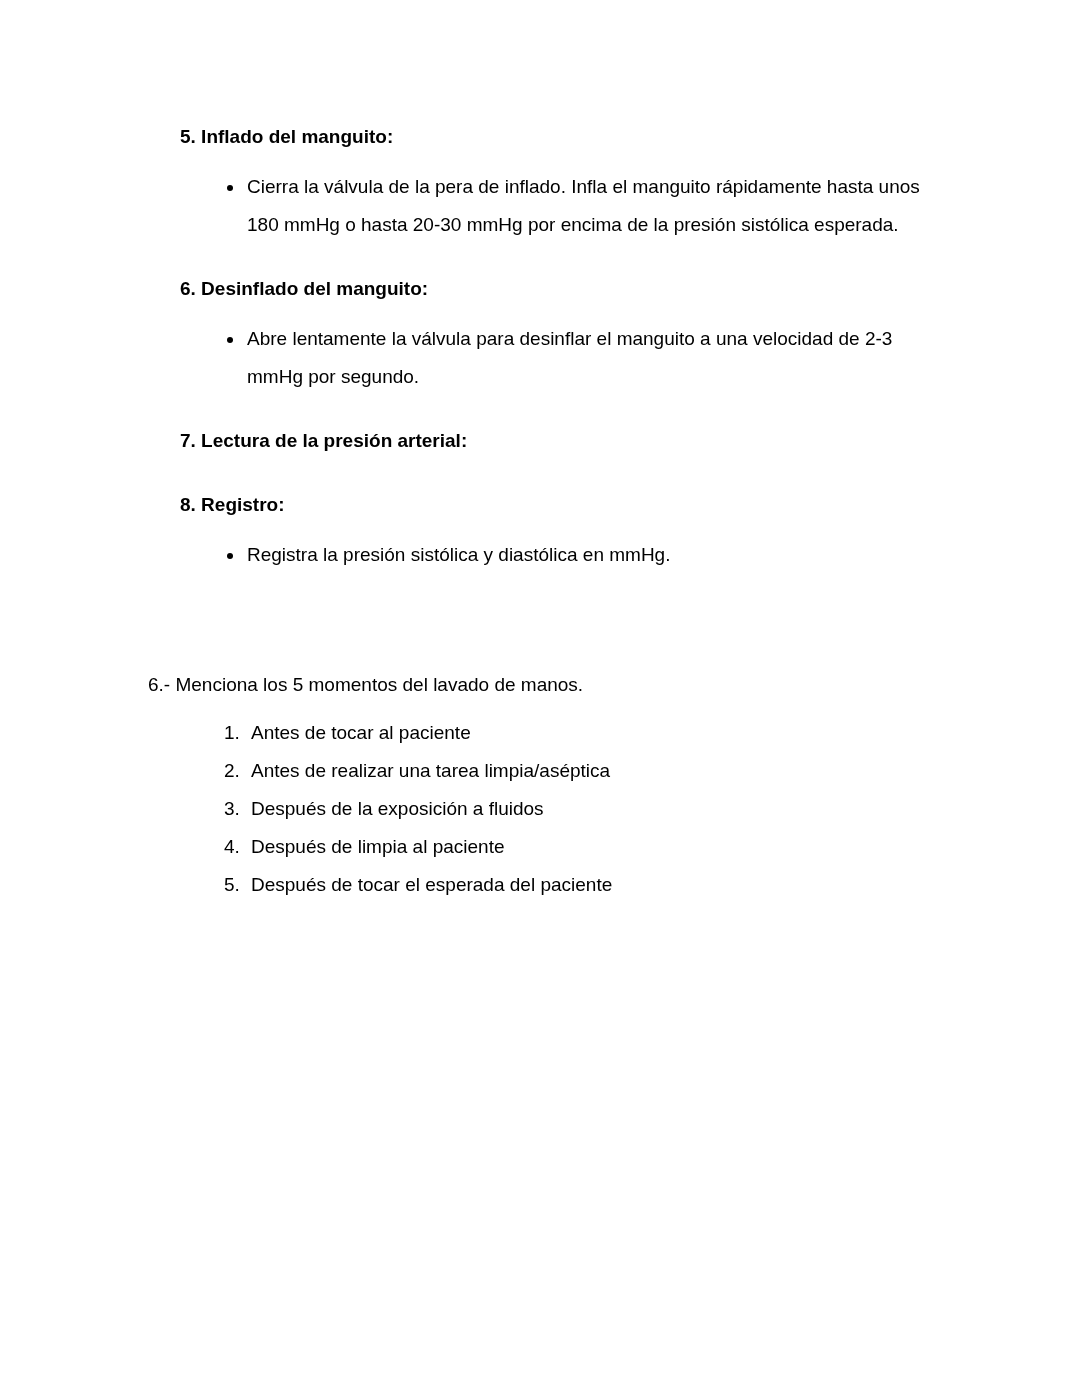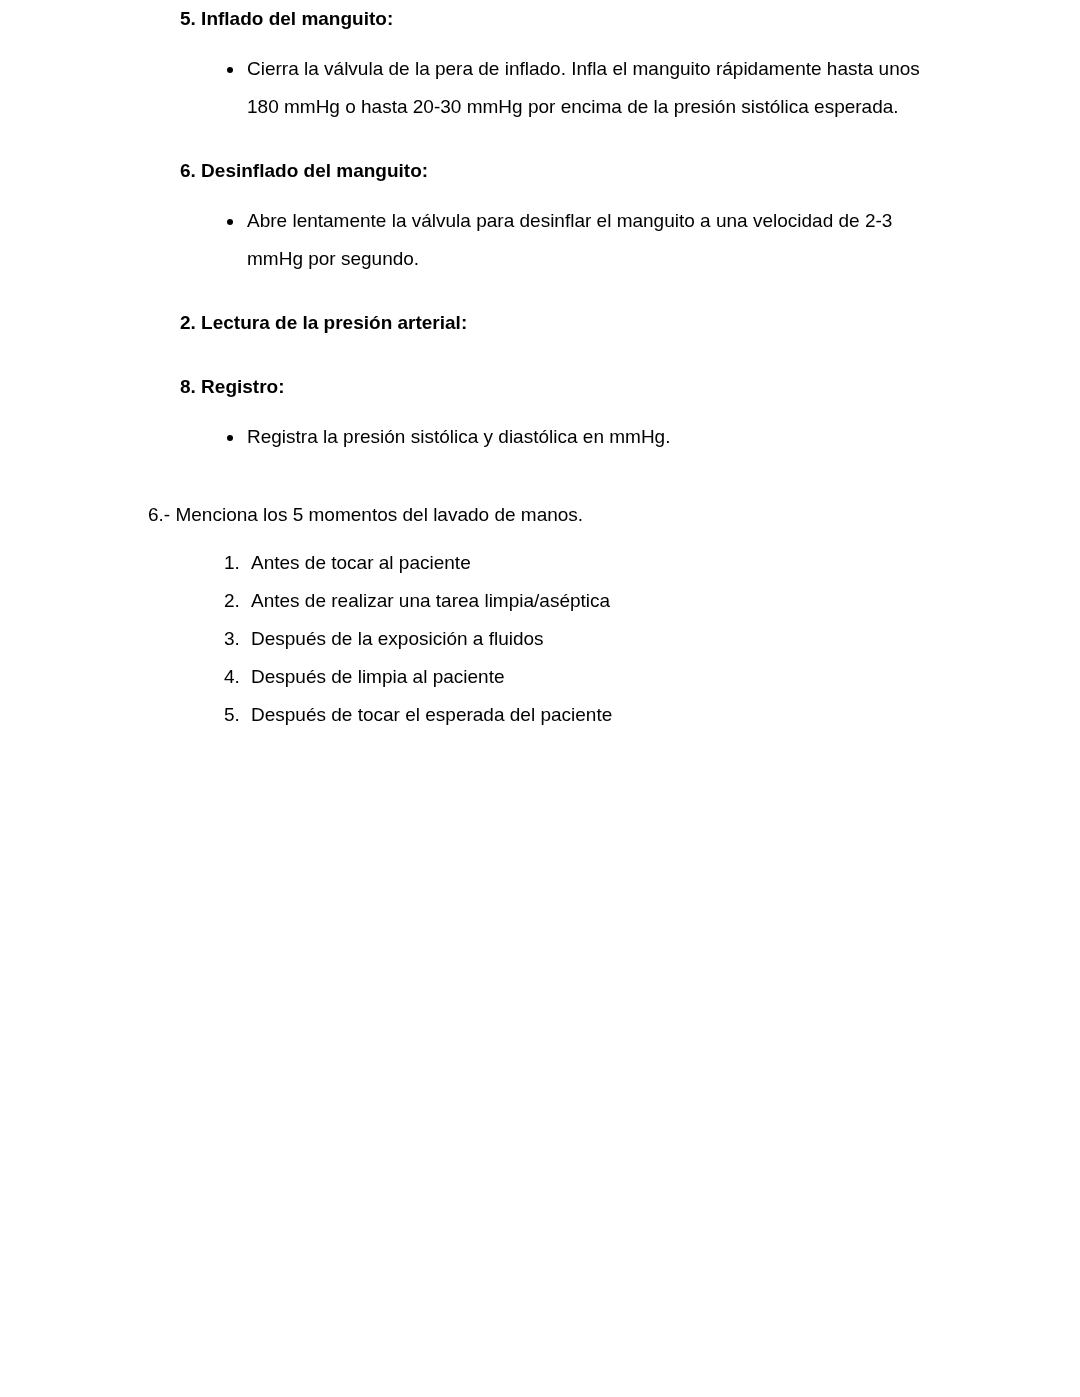--- a/index.html
+++ b/index.html
@@ -9,20 +9,21 @@
   }
   .page {
     position: relative;
     width: 1080px;
     height: 1397px;
     background: #ffffff;
     color: #000000;
     font-family: "Liberation Sans", sans-serif;
     font-size: 19px;
     line-height: 38px;
+    padding-top: 118px;
     box-sizing: border-box;
     overflow: hidden;
   }
   .section-heading {
     margin: 26px 0 12px 180px;
     font-size: 19px;
     font-weight: 700;
     line-height: 38px;
   }
   .section-heading.first {
@@ -35,21 +36,21 @@
   }
   ul.bullets > li {
     max-width: 700px;
     margin: 0;
     padding-left: 2px;
   }
   ul.bullets .line {
     max-width: 700px;
   }
   .question {
-    margin: 40px 0 0 148px;
+    margin: 92px 0 0 148px;
   }
   .subheading {
     margin: 12px 0 0 213px;
   }
   ol.moments {
     margin: 10px 0 0 0;
     padding: 0 0 0 245px;
     list-style: decimal outside;
   }
   ol.moments > li {
@@ -74,21 +75,21 @@
   <section>
     <h3 class="section-heading">6. Desinflado del manguito:</h3>
     <ul class="bullets">
       <li>
         <div class="line">Abre lentamente la válvula para desinflar el manguito a una velocidad de 2-3 mmHg por segundo.</div>
       </li>
     </ul>
   </section>
 
   <section>
-    <h3 class="section-heading">2. Lectura de la presión arterial:</h3>
+    <h3 class="section-heading">7. Lectura de la presión arterial:</h3>
   </section>
 
   <section>
     <h3 class="section-heading">8. Registro:</h3>
     <ul class="bullets">
       <li>
         <div class="line">Registra la presión sistólica y diastólica en mmHg.</div>
       </li>
     </ul>
   </section>

